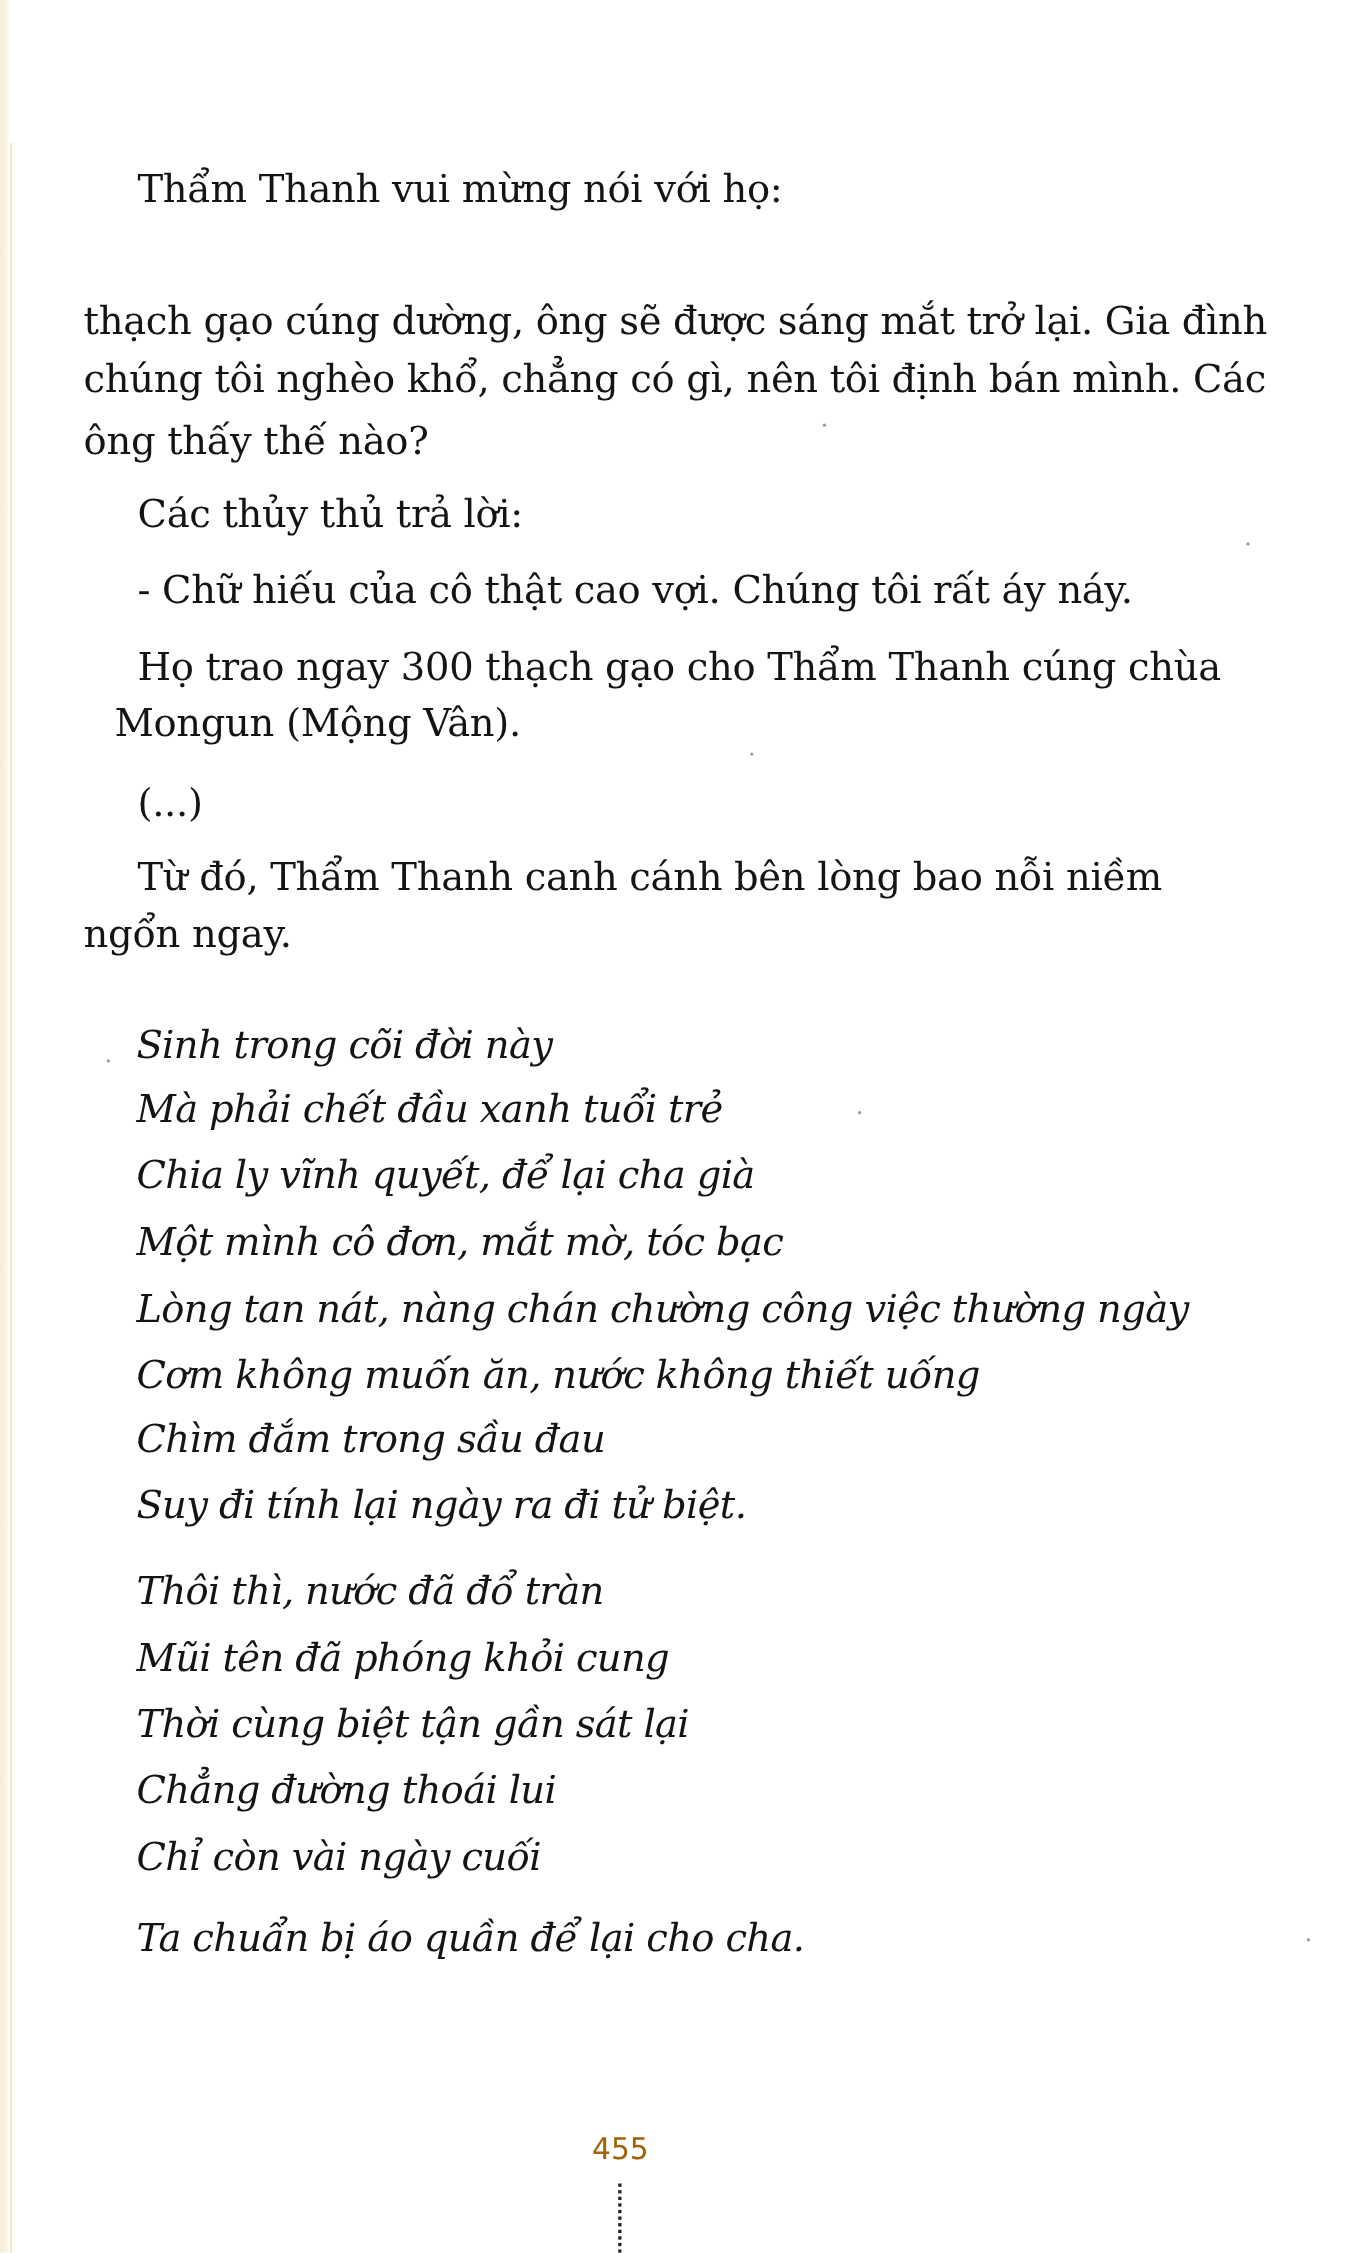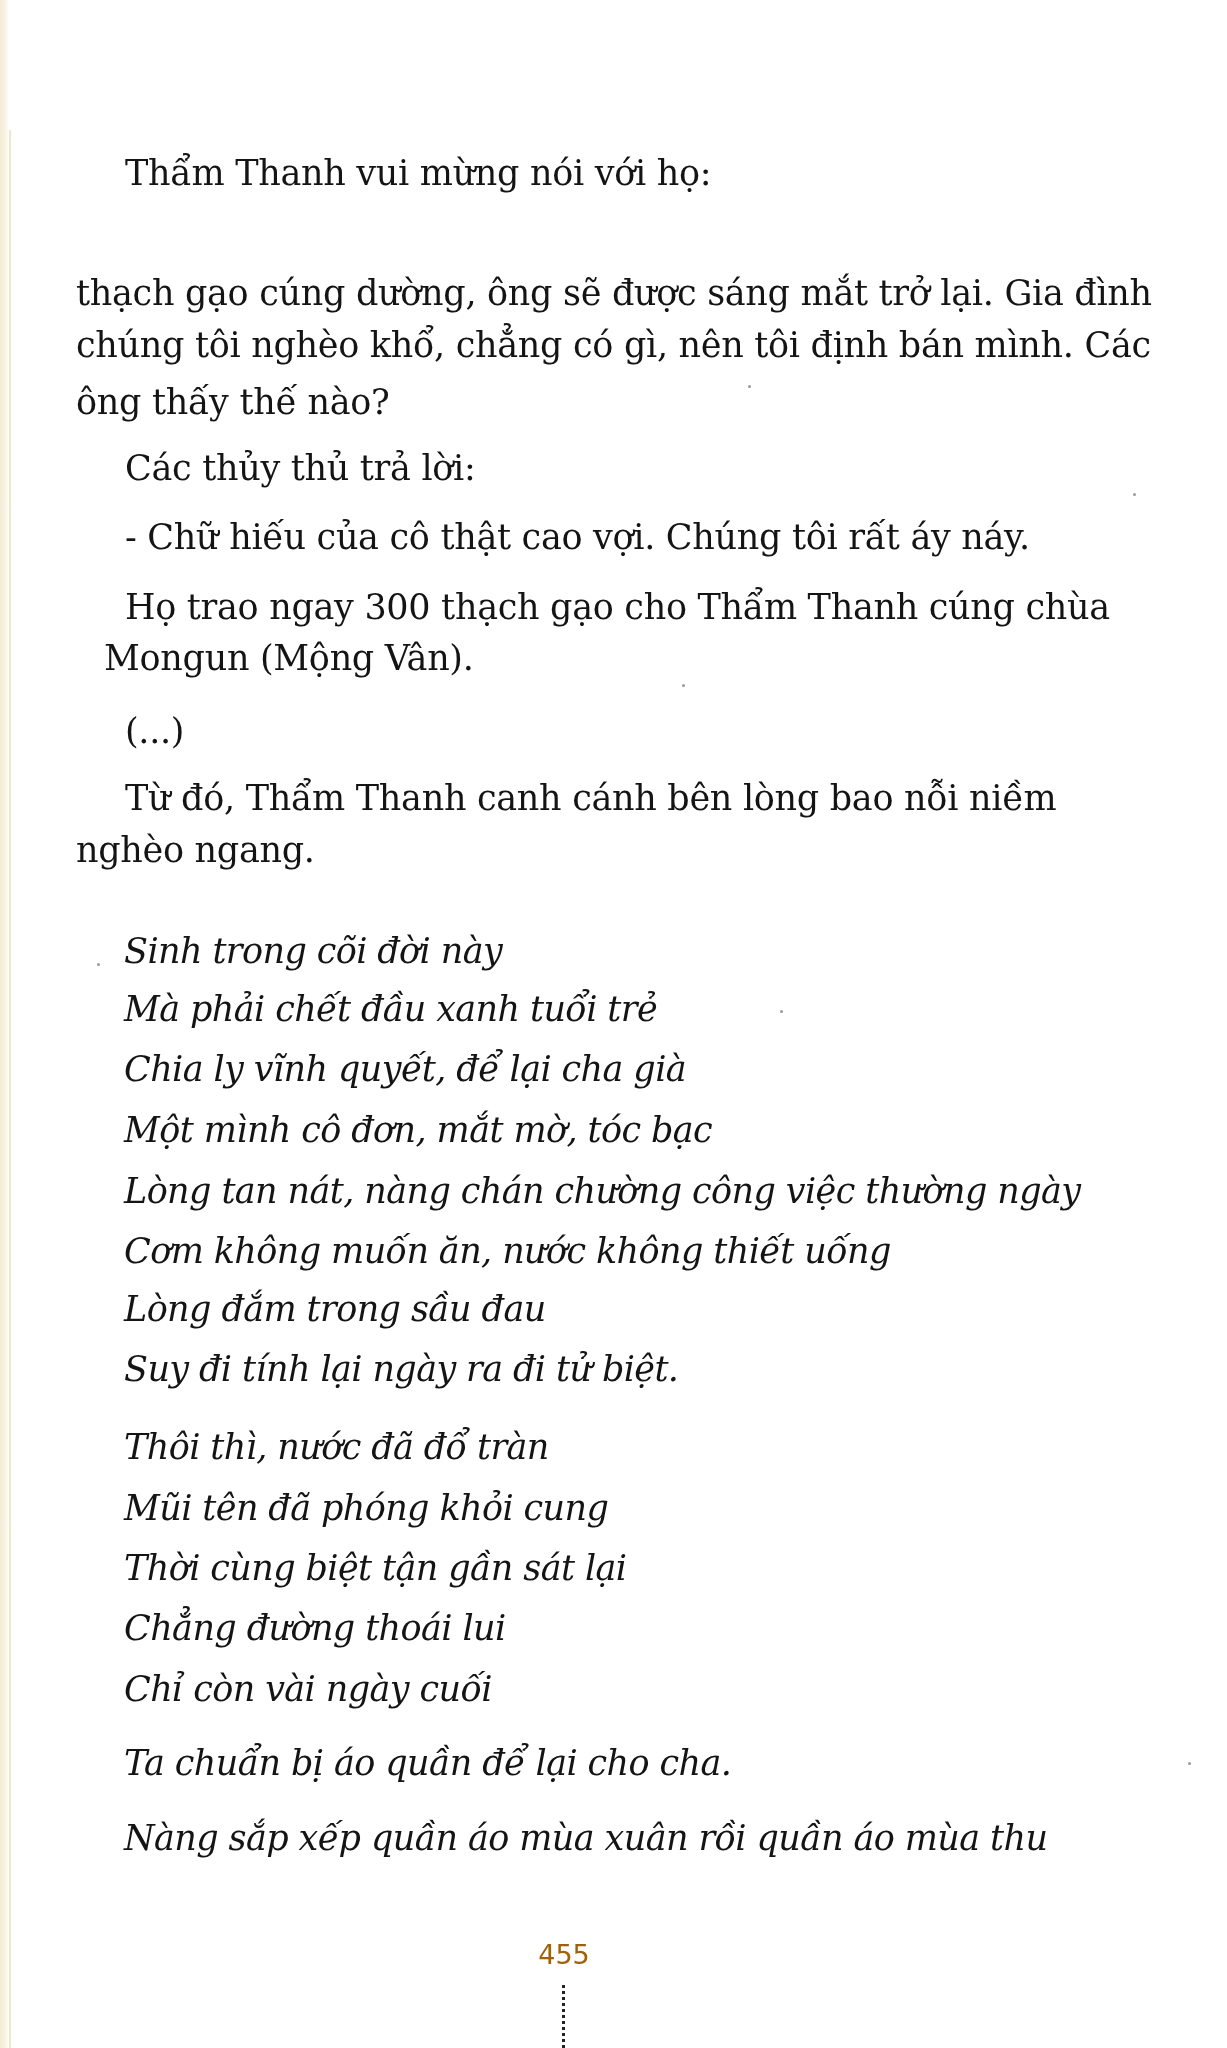--- a/index.html
+++ b/index.html
@@ -55,39 +55,38 @@
   <div class="line" style="left:125px; top:448px;">Các thủy thủ trả lời:</div>
 
   <div class="line" style="left:125px; top:517px;">- Chữ hiếu của cô thật cao vợi. Chúng tôi rất áy náy.</div>
 
   <div class="line just" style="left:125px; top:587px; width:938px;">Họ trao ngay 300 thạch gạo cho Thẩm Thanh cúng chùa</div>
   <div class="line" style="left:76px; top:638px;margin-left:28px;">Mongun (Mộng Vân).</div>
 
   <div class="line" style="left:125px; top:711px;">(...)</div>
 
   <div class="line just" style="left:125px; top:778px; width:925px;">Từ đó, Thẩm Thanh canh cánh bên lòng bao nỗi niềm</div>
-  <div class="line" style="left:76px; top:830px;">nghèo ngang.</div>
+  <div class="line" style="left:76px; top:830px;">ngổn ngay.</div>
 
   <div class="line poem" style="left:124px; top:931px;">Sinh trong cõi đời này</div>
   <div class="line poem" style="left:124px; top:989px;">Mà phải chết đầu xanh tuổi trẻ</div>
   <div class="line poem" style="left:124px; top:1049px;">Chia ly vĩnh quyết, để lại cha già</div>
   <div class="line poem" style="left:124px; top:1110px;">Một mình cô đơn, mắt mờ, tóc bạc</div>
   <div class="line poem" style="left:124px; top:1171px;">Lòng tan nát, nàng chán chường công việc thường ngày</div>
   <div class="line poem" style="left:124px; top:1231px;">Cơm không muốn ăn, nước không thiết uống</div>
-  <div class="line poem" style="left:124px; top:1289px;">Lòng đắm trong sầu đau</div>
+  <div class="line poem" style="left:124px; top:1289px;">Chìm đắm trong sầu đau</div>
   <div class="line poem" style="left:124px; top:1349px;">Suy đi tính lại ngày ra đi tử biệt.</div>
 
   <div class="line poem" style="left:124px; top:1427px;">Thôi thì, nước đã đổ tràn</div>
   <div class="line poem" style="left:124px; top:1488px;">Mũi tên đã phóng khỏi cung</div>
   <div class="line poem" style="left:124px; top:1548px;">Thời cùng biệt tận gần sát lại</div>
   <div class="line poem" style="left:124px; top:1608px;">Chẳng đường thoái lui</div>
   <div class="line poem" style="left:124px; top:1669px;">Chỉ còn vài ngày cuối</div>
   <div class="line poem" style="left:124px; top:1729px;margin-top:14px;">Ta chuẩn bị áo quần để lại cho cha.</div>
 
-  <div class="line poem" style="left:124px; top:1818px;">Nàng sắp xếp quần áo mùa xuân rồi quần áo mùa thu</div>
 
   <div class="pageno">455</div>
   <div class="dotline"></div>
 
   <span class="speck" style="left:748px; top:385px;"></span>
   <span class="speck" style="left:1133px; top:493px;"></span>
   <span class="speck" style="left:682px; top:684px;"></span>
   <span class="speck" style="left:97px; top:963px;"></span>
   <span class="speck" style="left:780px; top:1010px;"></span>
   <span class="speck" style="left:1188px; top:1762px;"></span>

